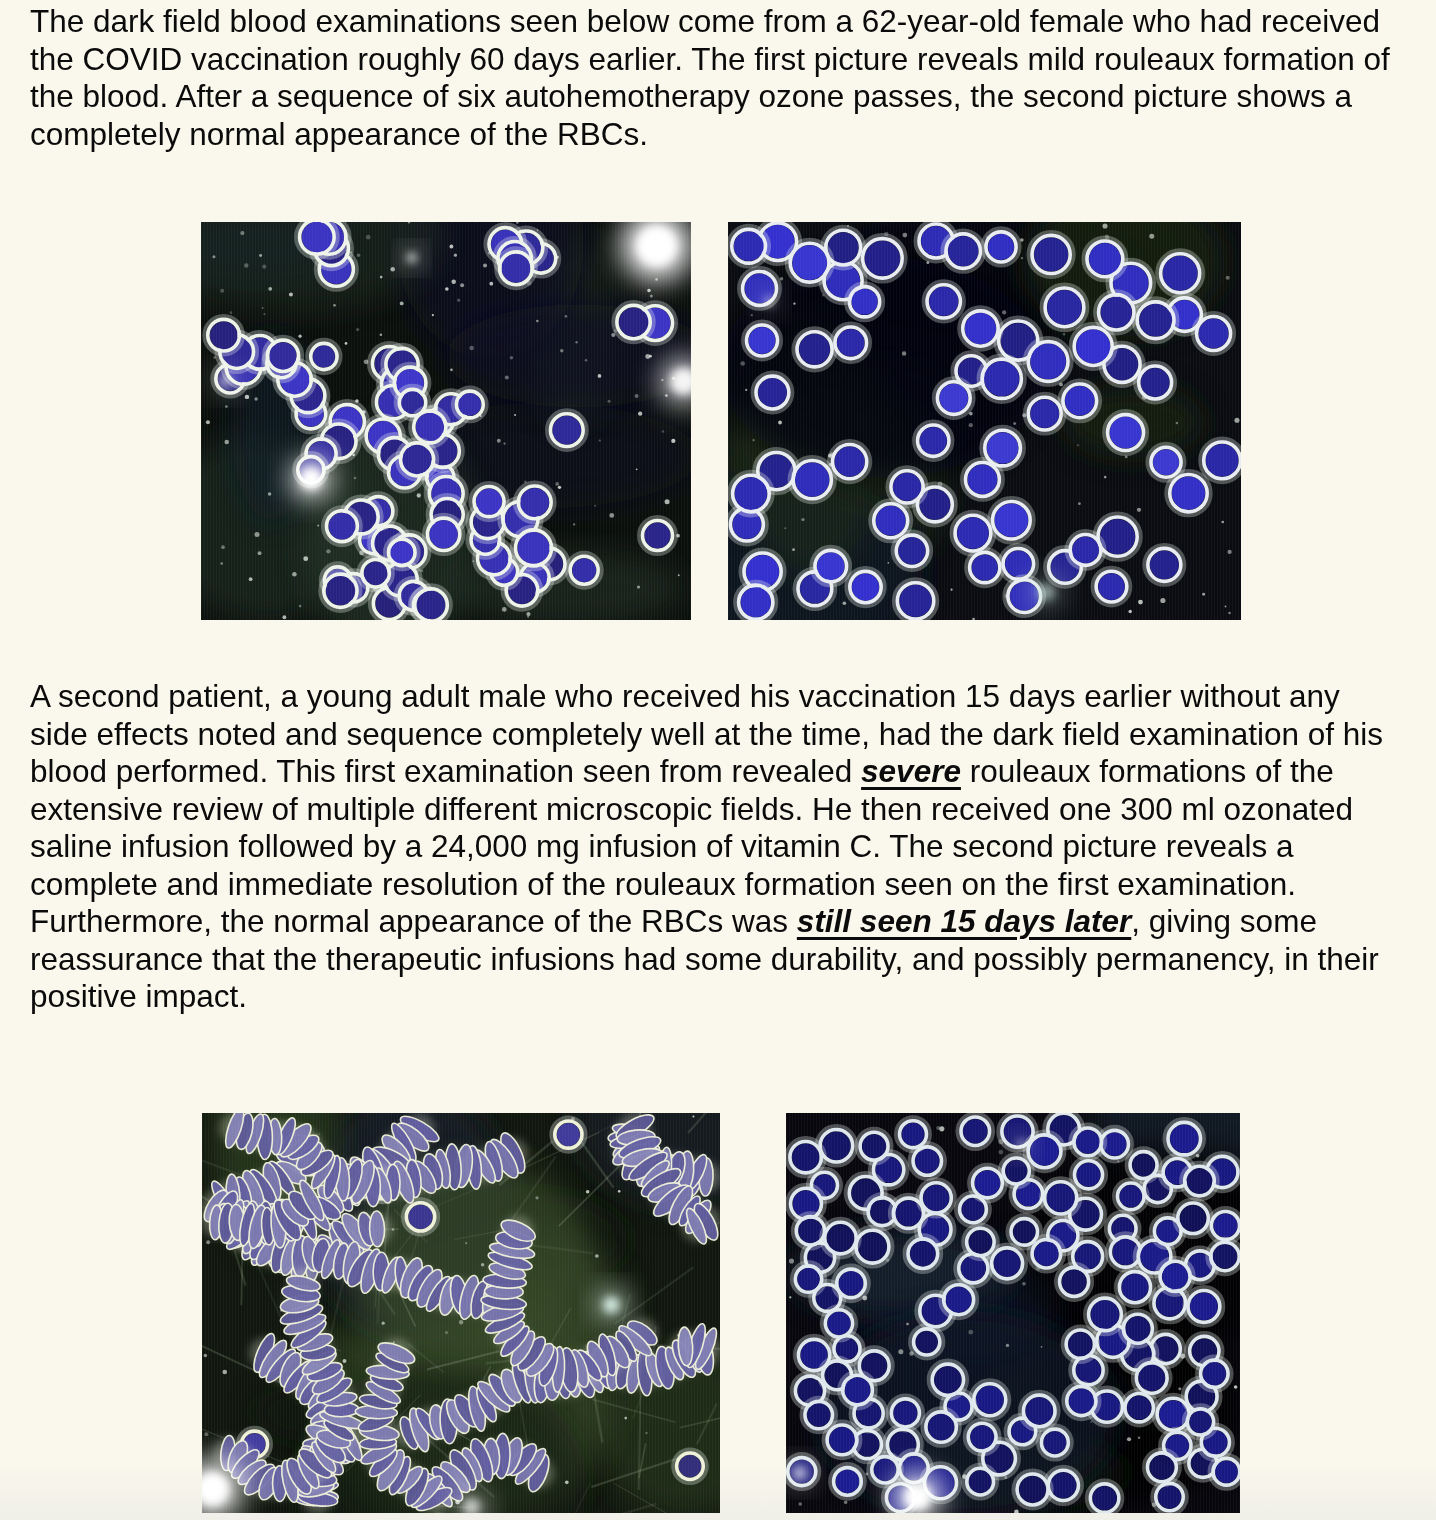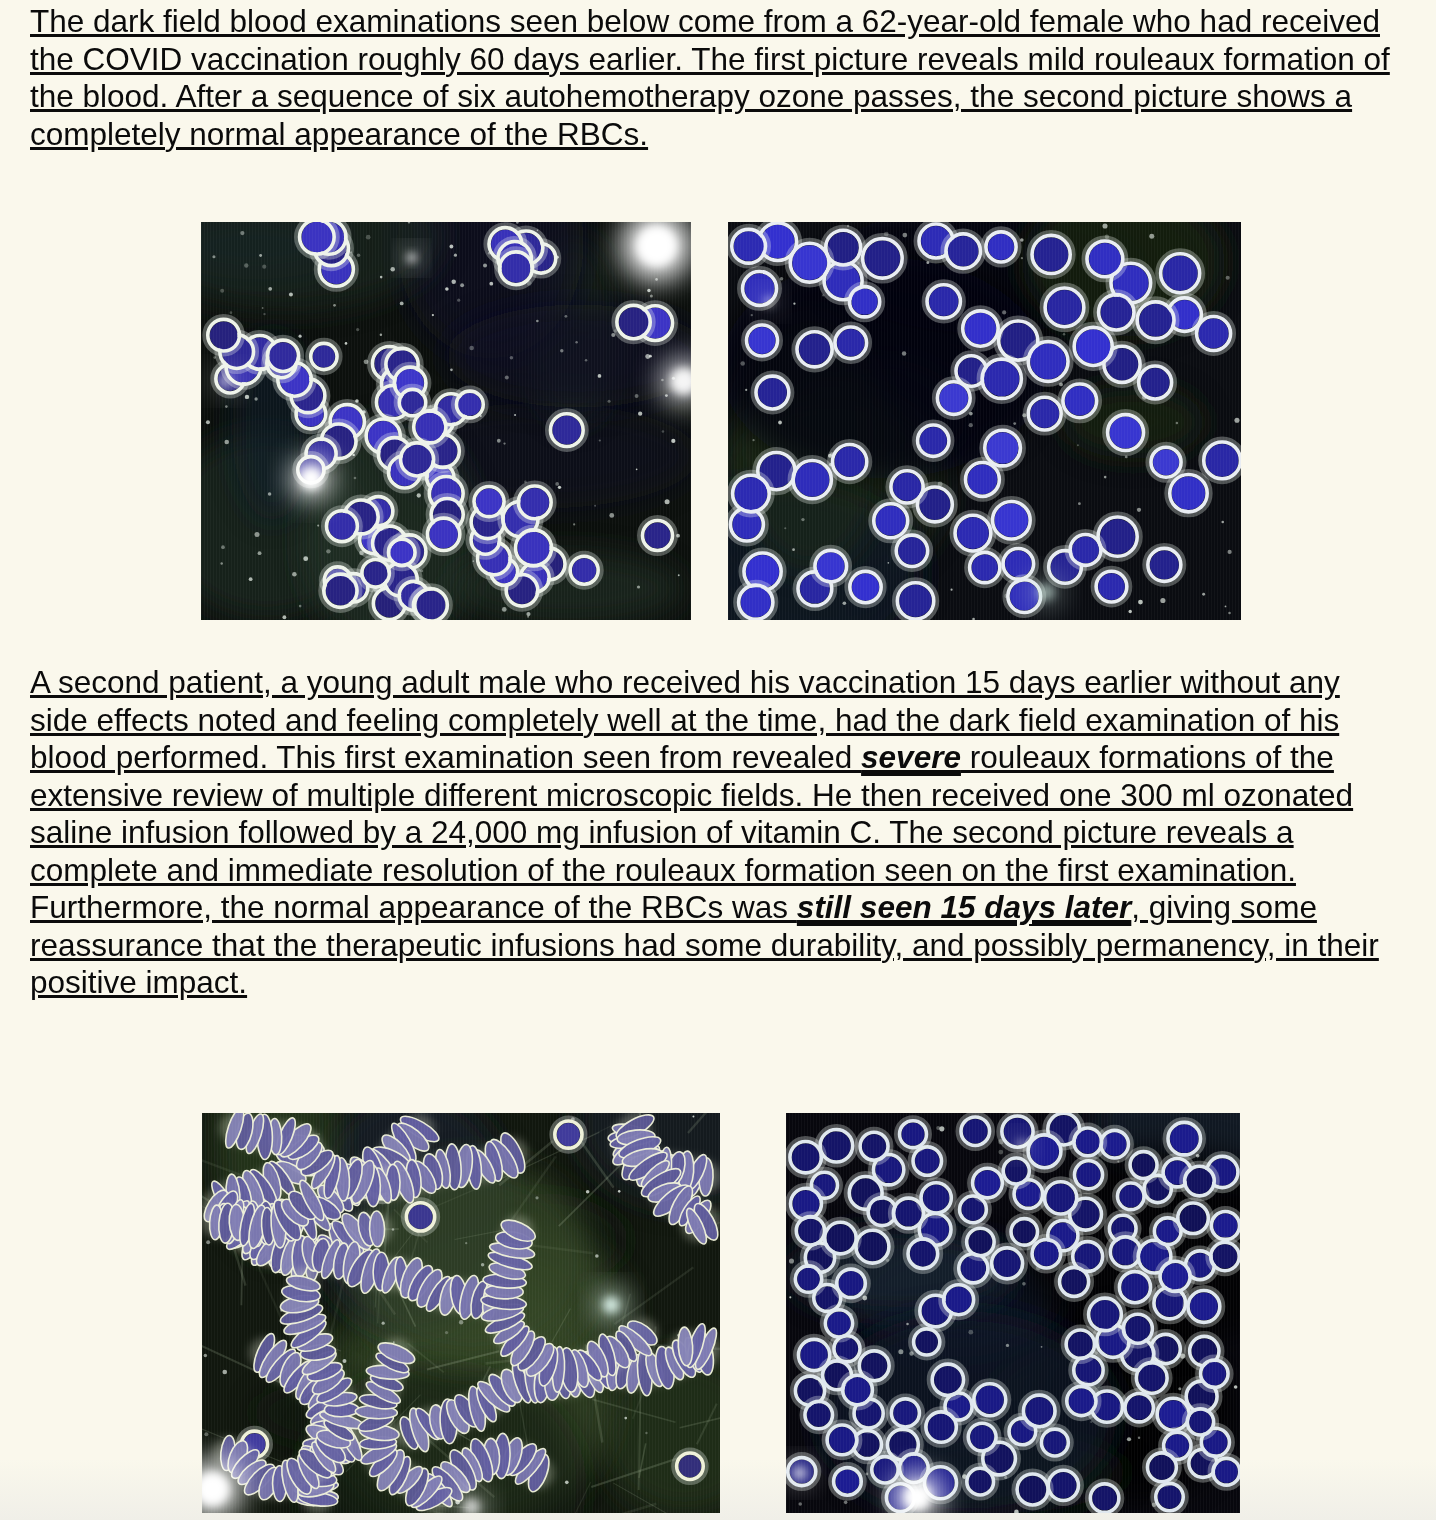--- a/index.html
+++ b/index.html
@@ -2,23 +2,23 @@
 <html><head>
 <meta charset="utf-8">
 <style>
   html,body{margin:0;padding:0;}
   body{
     width:1436px;height:1520px;overflow:hidden;position:relative;
     background:linear-gradient(180deg,#faf8ec 0%,#faf8ec 96%,#f0efe8 100%);
     font-family:"Liberation Sans", sans-serif;
     color:#0b0b0b;
   }
-  .para{position:absolute;left:30px;font-size:31.5px;line-height:37.5px;white-space:nowrap;text-decoration:underline;}
+  .para{position:absolute;left:30px;font-size:31.5px;line-height:37.5px;white-space:nowrap;}
   #para1{top:3px;}
-  #para2{top:664px;}
+  #para2{top:678px;}
   .tline{height:37.5px;}
   .em{font-weight:bold;font-style:italic;text-decoration:underline;text-underline-offset:5px;text-decoration-thickness:2.5px;text-align:right;}
   .panel{position:absolute;overflow:hidden;background:#0a0d0a;}
   .panel::after{
     content:"";position:absolute;inset:0;pointer-events:none;
     background:repeating-linear-gradient(90deg,rgba(255,255,255,0.035) 0 1px,rgba(0,0,0,0) 1px 3px);
   }
   #panel1{left:201px;top:222px;width:490px;height:398px;}
   #panel2{left:728px;top:222px;width:513px;height:398px;}
   #panel3{left:202px;top:1113px;width:518px;height:400px;}
@@ -755,21 +755,21 @@
       <circle cx="296.2601538113987" cy="374.1456797053013" r="16.351537998998538" fill="none" stroke="#e9edf3" stroke-width="3.6"></circle>
       <circle cx="318.06" cy="370.14000000000004" r="16" fill="#cfe8e0" opacity="0.4" filter="url(#b202)"></circle>
       <circle cx="318.06" cy="370.14000000000004" r="8.8" fill="#cfe8e0" opacity="0.55" filter="url(#s202)"></circle>
       <circle cx="41.04" cy="79.60000000000001" r="10" fill="#ffffff" opacity="0.3" filter="url(#b202)"></circle>
       <circle cx="41.04" cy="79.60000000000001" r="5.5" fill="#ffffff" opacity="0.44999999999999996" filter="url(#s202)"></circle>
     </svg>
   </div>
 
 <div id="para2" class="para">
     <div class="tline"><span>A second patient, a young adult male who received his vaccination 15 days earlier without any</span></div>
-    <div class="tline"><span>side effects noted and feeling completely well at the time, had the dark field examination of his</span></div>
+    <div class="tline"><span>side effects noted and sequence completely well at the time, had the dark field examination of his</span></div>
     <div class="tline"><span>blood performed. This first examination seen from revealed </span><span class="em">severe</span><span> rouleaux formations of the</span></div>
     <div class="tline"><span>extensive review of multiple different microscopic fields. He then received one 300 ml ozonated</span></div>
     <div class="tline"><span>saline infusion followed by a 24,000 mg infusion of vitamin C. The second picture reveals a</span></div>
     <div class="tline"><span>complete and immediate resolution of the rouleaux formation seen on the first examination.</span></div>
     <div class="tline"><span>Furthermore, the normal appearance of the RBCs was </span><span class="em">still seen 15 days later</span><span>, giving some</span></div>
     <div class="tline"><span>reassurance that the therapeutic infusions had some durability, and possibly permanency, in their</span></div>
     <div class="tline"><span>positive impact.</span></div>
   </div>
 
 <div id="panel3" class="panel">

